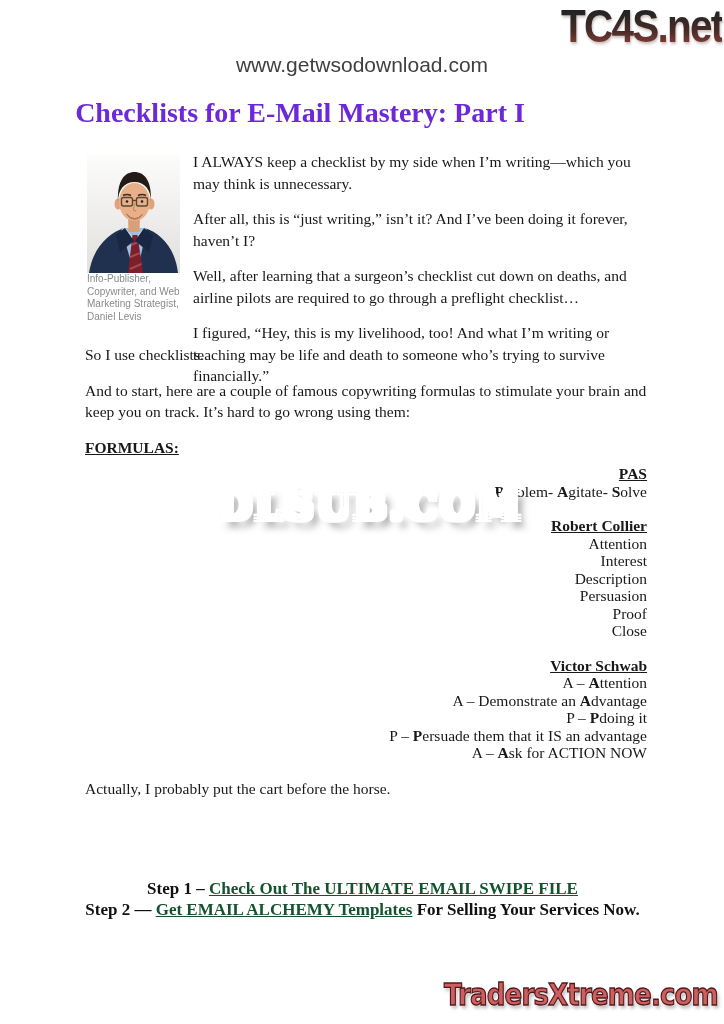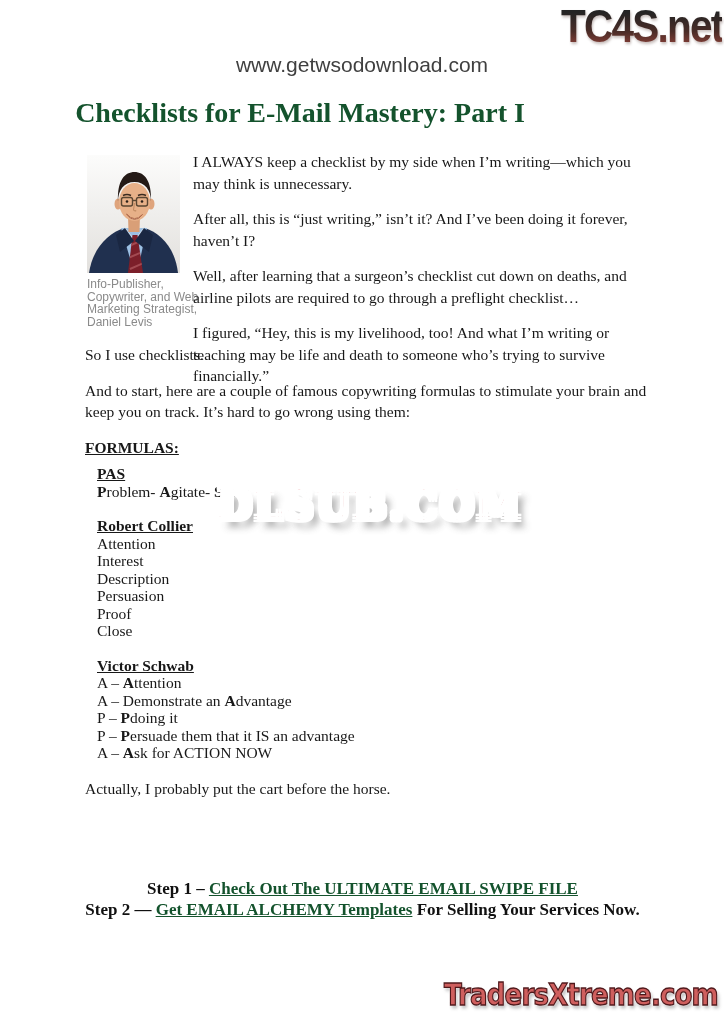--- a/index.html
+++ b/index.html
@@ -19,46 +19,46 @@
     filter:drop-shadow(1px 2px 1.5px rgba(90,60,55,0.35));
   }
 
   .site-url {
     position:absolute; top:53px; left:0; width:724px; text-align:center;
     font-family:"Liberation Sans", sans-serif; font-size:21px; color:#404040;
   }
 
   .title {
     position:absolute; top:97px; left:0; width:600px; margin:0; text-align:center;
-    font-size:28px; font-weight:bold; color:#14532d;
+    font-size:28px; font-weight:bold; color:#6d28d9;
   }
 
   
   .author { position:absolute; left:87px; top:155px; width:112px; margin:0; }
   .photo { display:block; width:93px; height:118px; }
   .caption {
-    margin-top:5px; font-family:"Liberation Sans", sans-serif;
-    font-size:12px; line-height:12.5px; color:#8a8a8a;
+    font-family:"Liberation Sans", sans-serif;
+    font-size:10px; line-height:12.5px; color:#8a8a8a;
   }
   .caption span { display:block; }
 
   
   .intro-col {
     position:absolute; left:193px; top:151px; width:462px;
     font-size:15.5px; line-height:21.5px;
   }
   .intro-col p { margin:0 0 14px 0; }
 
   
   .main-col { position:absolute; left:85px; top:344px; width:562px; font-size:15.5px; }
   .main-col p.para { margin:0 0 15px 0; line-height:21px; }
   .formulas-heading {
     font-weight:bold; text-decoration:underline; line-height:21px; margin:0 0 7px 0;
   }
-  .formula-section { margin:0 0 17px 12px; line-height:17.5px; }
+  .formula-section { margin:0 0 17px 12px; line-height:17.5px;text-align:right; }
   .formula-heading { font-weight:bold; text-decoration:underline; }
   .awai { line-height:17.5px; }
   .closing { margin:18px 0 0 0; line-height:17.5px; }
 
   
   .steps {
     position:absolute; left:80px; top:878px; width:565px; text-align:center;
     font-weight:bold; font-size:17px; line-height:21px; color:#111;
   }
   .steps a { color:#14532d; text-decoration:underline; }

